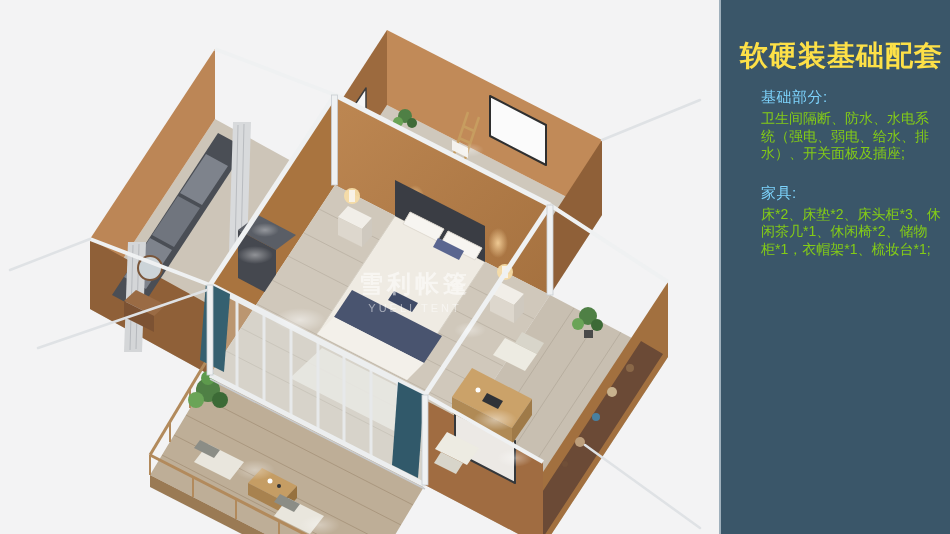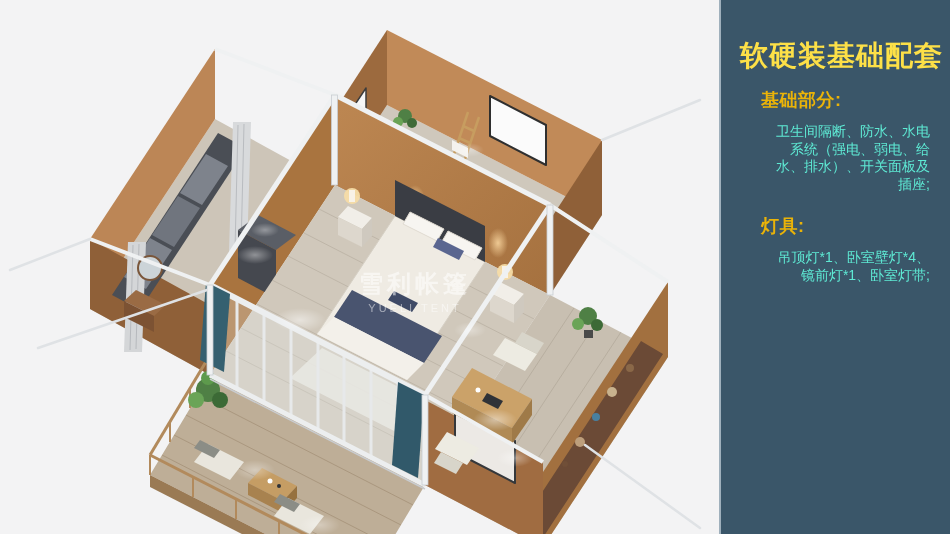--- a/index.html
+++ b/index.html
@@ -7,22 +7,22 @@
          font-family:"Liberation Sans","DejaVu Sans",sans-serif;}
   .render-area{position:absolute;left:0;top:0;width:719px;height:534px;background:#f3f3f4;}
   .render-area svg{display:block;width:719px;height:534px;}
   .panel{position:absolute;left:719px;top:0;width:231px;height:534px;box-sizing:border-box;
          background:#3a5669;border-left:2px solid #9fb0bc;color:#ffffff;
          padding:40px 9px 0 40px;}
   .panel h1{font-size:28px;line-height:1.15;font-weight:bold;margin:0 0 0 -21px;
             white-space:nowrap;letter-spacing:1px;color:#fde047;}
   .panel section{margin-top:21px;}
   .panel section.first{margin-top:16px;}
-  .panel h2{font-size:18px;font-weight:bold;margin:0 0 3px 0;letter-spacing:.5px;color:#eab308;}
-  .panel p{font-size:14px;line-height:17.5px;margin:11px;color:#5eead4;text-align:right;}
+  .panel h2{font-size:15px;font-weight:normal;margin:0 0 3px 0;letter-spacing:.5px;color:#7dd3fc;}
+  .panel p{font-size:14px;line-height:17.5px;margin:0;color:#84cc16;}
   text{font-family:"Liberation Sans","DejaVu Sans",sans-serif;}
   .wm-cn{font-size:24px;font-weight:bold;fill:rgba(255,255,255,0.55);letter-spacing:4px;}
   .wm-en{font-size:11px;fill:rgba(255,255,255,0.5);letter-spacing:3px;}
 </style>
 </head>
 <body>
 
 <div class="stage">
 
   <div class="render-area">
@@ -299,24 +299,24 @@
   </div>
 
   <aside class="panel">
     <h1>软硬装基础配套</h1>
 
     <section class="first">
       <h2>基础部分:</h2>
       <p>卫生间隔断、防水、水电系统（强电、弱电、给水、排水）、开关面板及插座;</p>
     </section>
 
-
     <section>
-      <h2>灯具:</h2>
-      <p>吊顶灯*1、卧室壁灯*4、镜前灯*1、卧室灯带;</p>
+      <h2>家具:</h2>
+      <p>床*2、床垫*2、床头柜*3、休闲茶几*1、休闲椅*2、储物柜*1，衣帽架*1、梳妆台*1;</p>
     </section>
+
 
     <section>
     </section>
 
   </aside>
 
 </div>
 
 </body></html>

